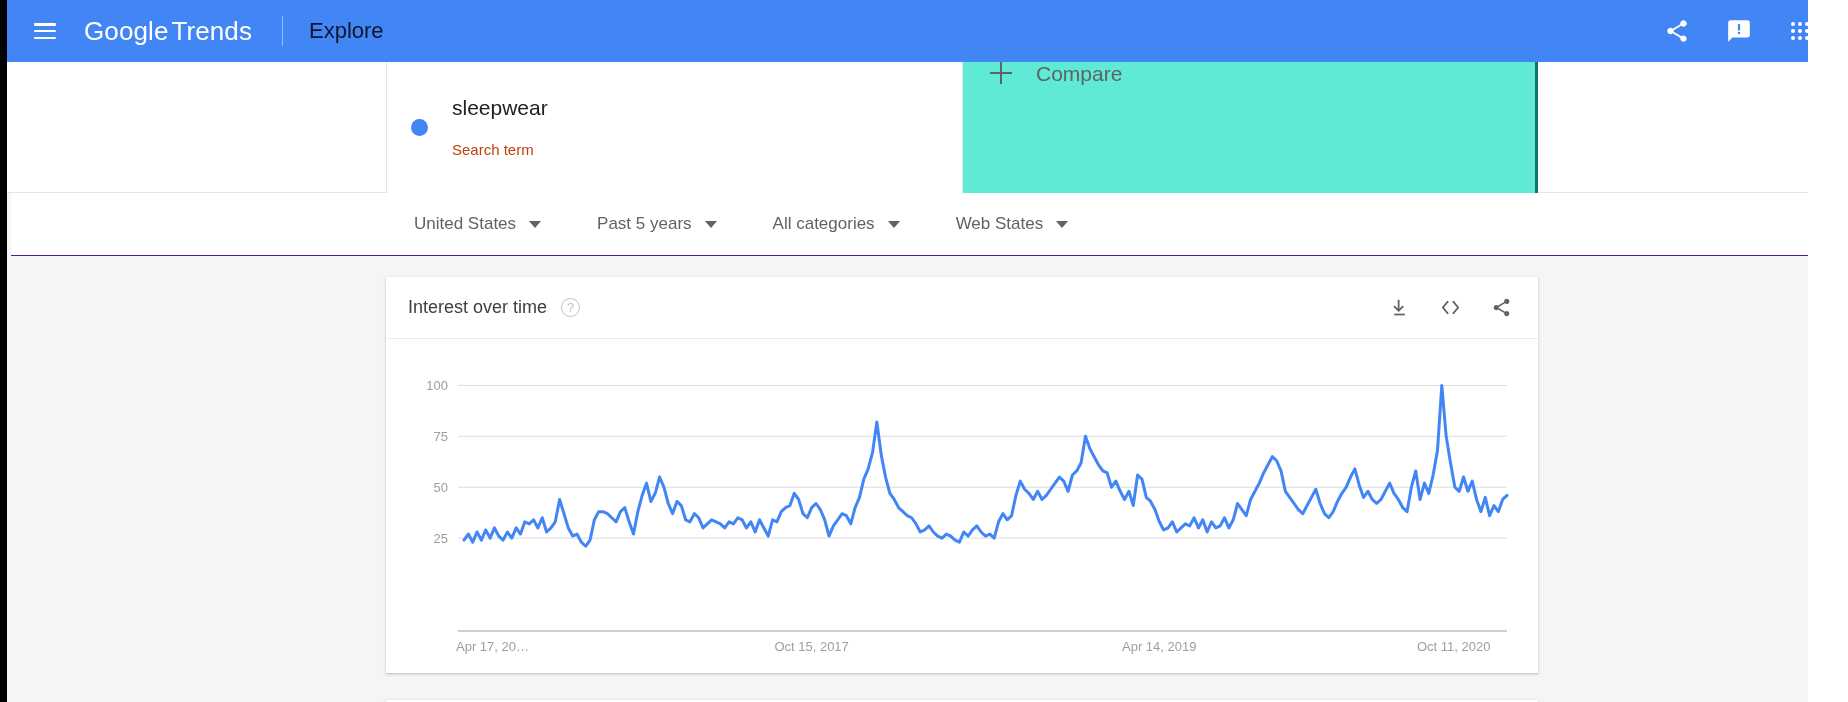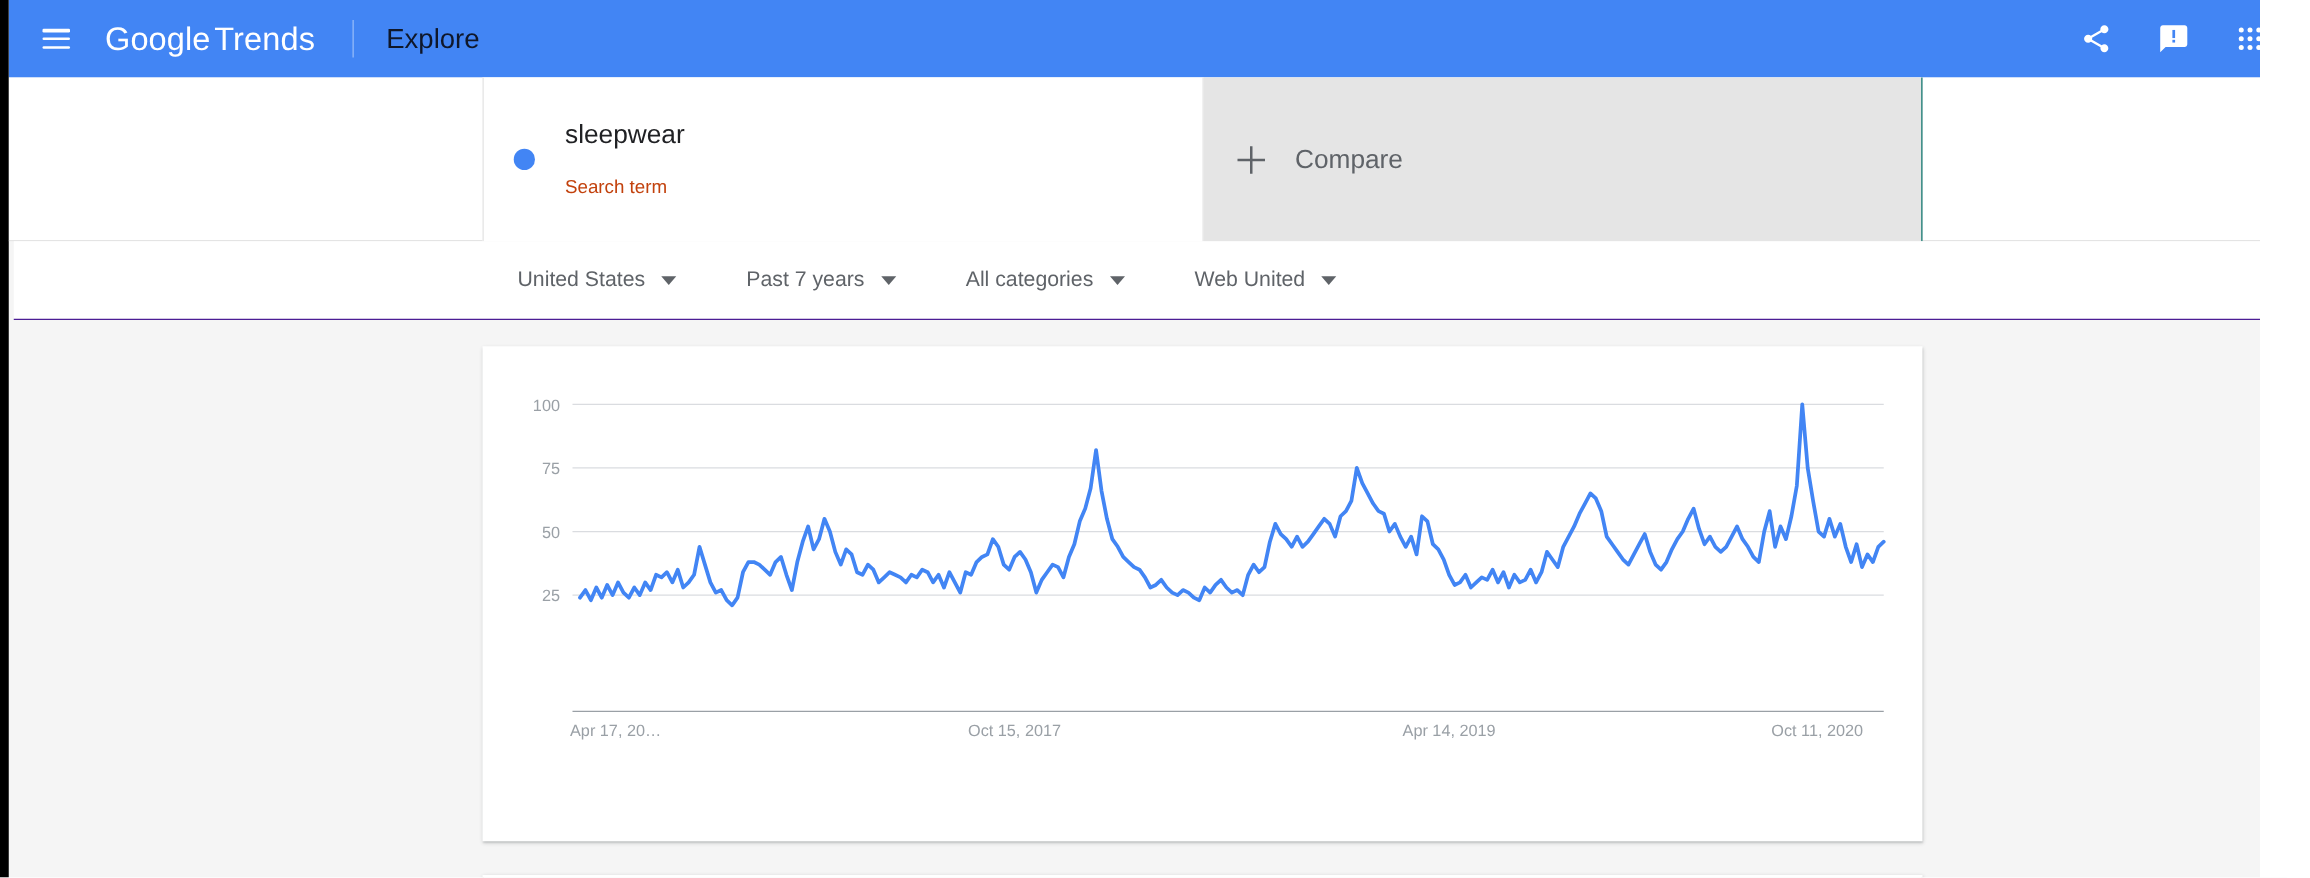--- a/index.html
+++ b/index.html
@@ -70,23 +70,23 @@
     width: 17px; height: 17px; border-radius: 50%;
     background: #4285f4; margin-left: 24px; margin-right: 24px;
     flex: none;
   }
   .term-texts { display: flex; flex-direction: column; gap: 21px; }
   .term-title { font-size: 21px; color: #202124; line-height: 1.15; }
   .term-sub  { font-size: 15px; color: #c2410c; line-height: 1.15; }
   .compare-card {
     position: absolute; left: 956px; top: 0;
     width: 575px; height: 131px;
-    border-right: 1px solid #0f766e;
-    background: #e5e5e5;
-    display: flex; align-items: center; cursor: pointer;
+    border-right: 3px solid #0f766e;
+    background: #5eead4;
+    display: flex; align-items: flex-start; cursor: pointer;
   }
   .plus-icon {
     margin-left: 27px; margin-right: 24px;
     width: 22px; height: 22px; position: relative; flex: none;
   }
   .plus-icon::before, .plus-icon::after {
     content: ""; position: absolute; background: #5f6368;
   }
   .plus-icon::before { left: 0; top: 10px; width: 22px; height: 2px; }
   .plus-icon::after  { top: 0; left: 10px; height: 22px; width: 2px; }
@@ -202,35 +202,58 @@
     </div>
   </div>
 
   <div class="filterrow">
     <div class="filters">
       <div class="filter">
         <span>United States</span>
         <span class="caret"></span>
       </div>
       <div class="filter">
-        <span>Past 7 years</span>
+        <span>Past 5 years</span>
         <span class="caret"></span>
       </div>
       <div class="filter">
         <span>All categories</span>
         <span class="caret"></span>
       </div>
       <div class="filter">
-        <span>Web United</span>
+        <span>Web States</span>
         <span class="caret"></span>
       </div>
     </div>
   </div>
 
   <div class="chart-card">
+    <div class="chart-head">
+      <span class="chart-title">Interest over time</span>
+      <span class="help-icon">?</span>
+      <span class="chart-actions">
+        <span class="cicon">
+          <svg width="21" height="21" viewBox="0 0 24 24" fill="#5f6368">
+            <path d="M12 3v10.2l3.6-3.6 1.4 1.4-6 6-6-6 1.4-1.4L10 13.2V3z"></path>
+            <rect x="6" y="19" width="12" height="2"></rect>
+          </svg>
+        </span>
+        <span class="cicon">
+          <svg width="23" height="23" viewBox="0 0 24 24" fill="none" stroke="#5f6368" stroke-width="2" stroke-linecap="round" stroke-linejoin="round">
+            <polyline points="9,6 4,12 9,18"></polyline>
+            <polyline points="15,6 20,12 15,18"></polyline>
+          </svg>
+        </span>
+        <span class="cicon">
+          <svg width="21" height="21" viewBox="0 0 24 24" fill="#5f6368">
+            <path d="M18 16.08c-.76 0-1.44.3-1.96.77L8.91 12.7c.05-.23.09-.46.09-.7s-.04-.47-.09-.7l7.05-4.11c.54.5 1.25.81 2.04.81 1.66 0 3-1.34 3-3s-1.34-3-3-3-3 1.34-3 3c0 .24.04.47.09.7L8.04 9.81C7.5 9.31 6.79 9 6 9c-1.66 0-3 1.34-3 3s1.34 3 3 3c.79 0 1.5-.31 2.04-.81l7.12 4.16c-.05.21-.08.43-.08.65 0 1.61 1.31 2.92 2.92 2.92s2.92-1.31 2.92-2.92-1.31-2.92-2.92-2.92z"></path>
+          </svg>
+        </span>
+      </span>
+    </div>
     <div class="chart-body">
       <svg class="chart-svg" id="trend-chart" width="1152" height="333">
           <line x1="72" y1="199.10714285714286" x2="1121" y2="199.10714285714286" stroke="#dadce0" stroke-width="1"></line>
           <text x="62" y="204.10714285714286" text-anchor="end" font-family="&quot;Liberation Sans&quot;, sans-serif" font-size="13" fill="#9aa0a6">25</text>
           <line x1="72" y1="148.21428571428572" x2="1121" y2="148.21428571428572" stroke="#dadce0" stroke-width="1"></line>
           <text x="62" y="153.21428571428572" text-anchor="end" font-family="&quot;Liberation Sans&quot;, sans-serif" font-size="13" fill="#9aa0a6">50</text>
           <line x1="72" y1="97.32142857142858" x2="1121" y2="97.32142857142858" stroke="#dadce0" stroke-width="1"></line>
           <text x="62" y="102.32142857142858" text-anchor="end" font-family="&quot;Liberation Sans&quot;, sans-serif" font-size="13" fill="#9aa0a6">75</text>
           <line x1="72" y1="46.428571428571416" x2="1121" y2="46.428571428571416" stroke="#dadce0" stroke-width="1"></line>
           <text x="62" y="51.428571428571416" text-anchor="end" font-family="&quot;Liberation Sans&quot;, sans-serif" font-size="13" fill="#9aa0a6">100</text>

